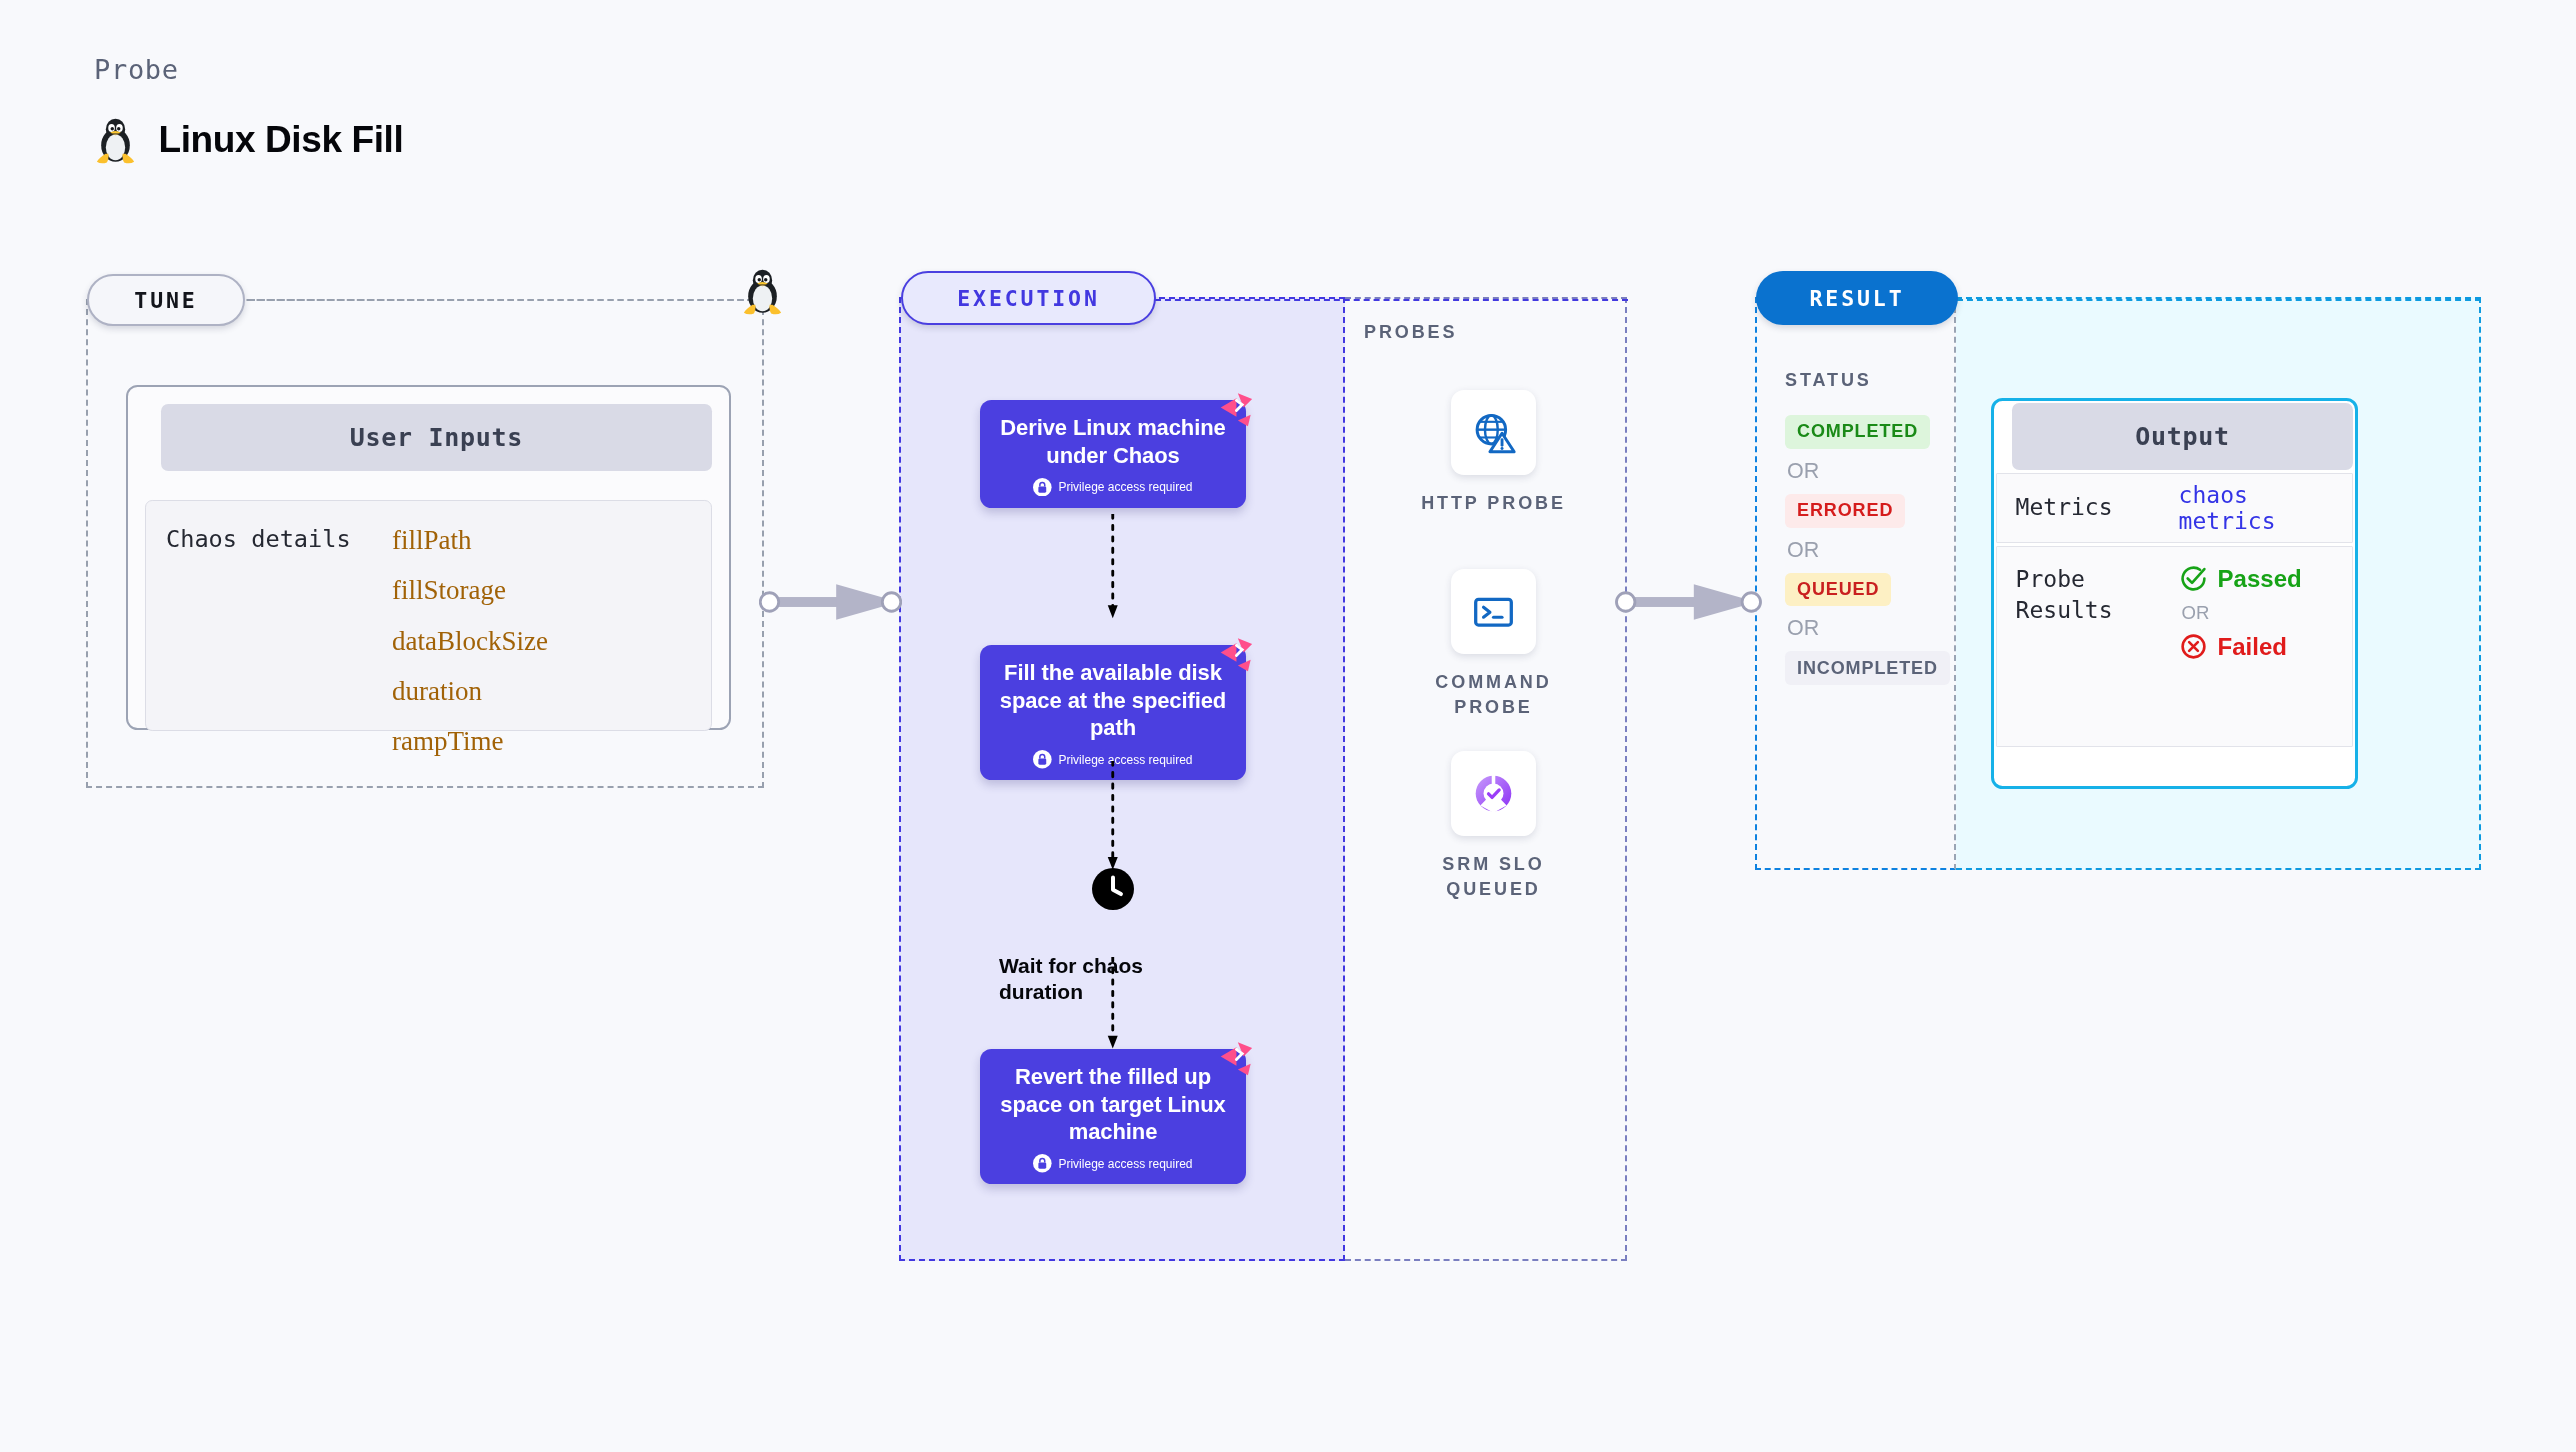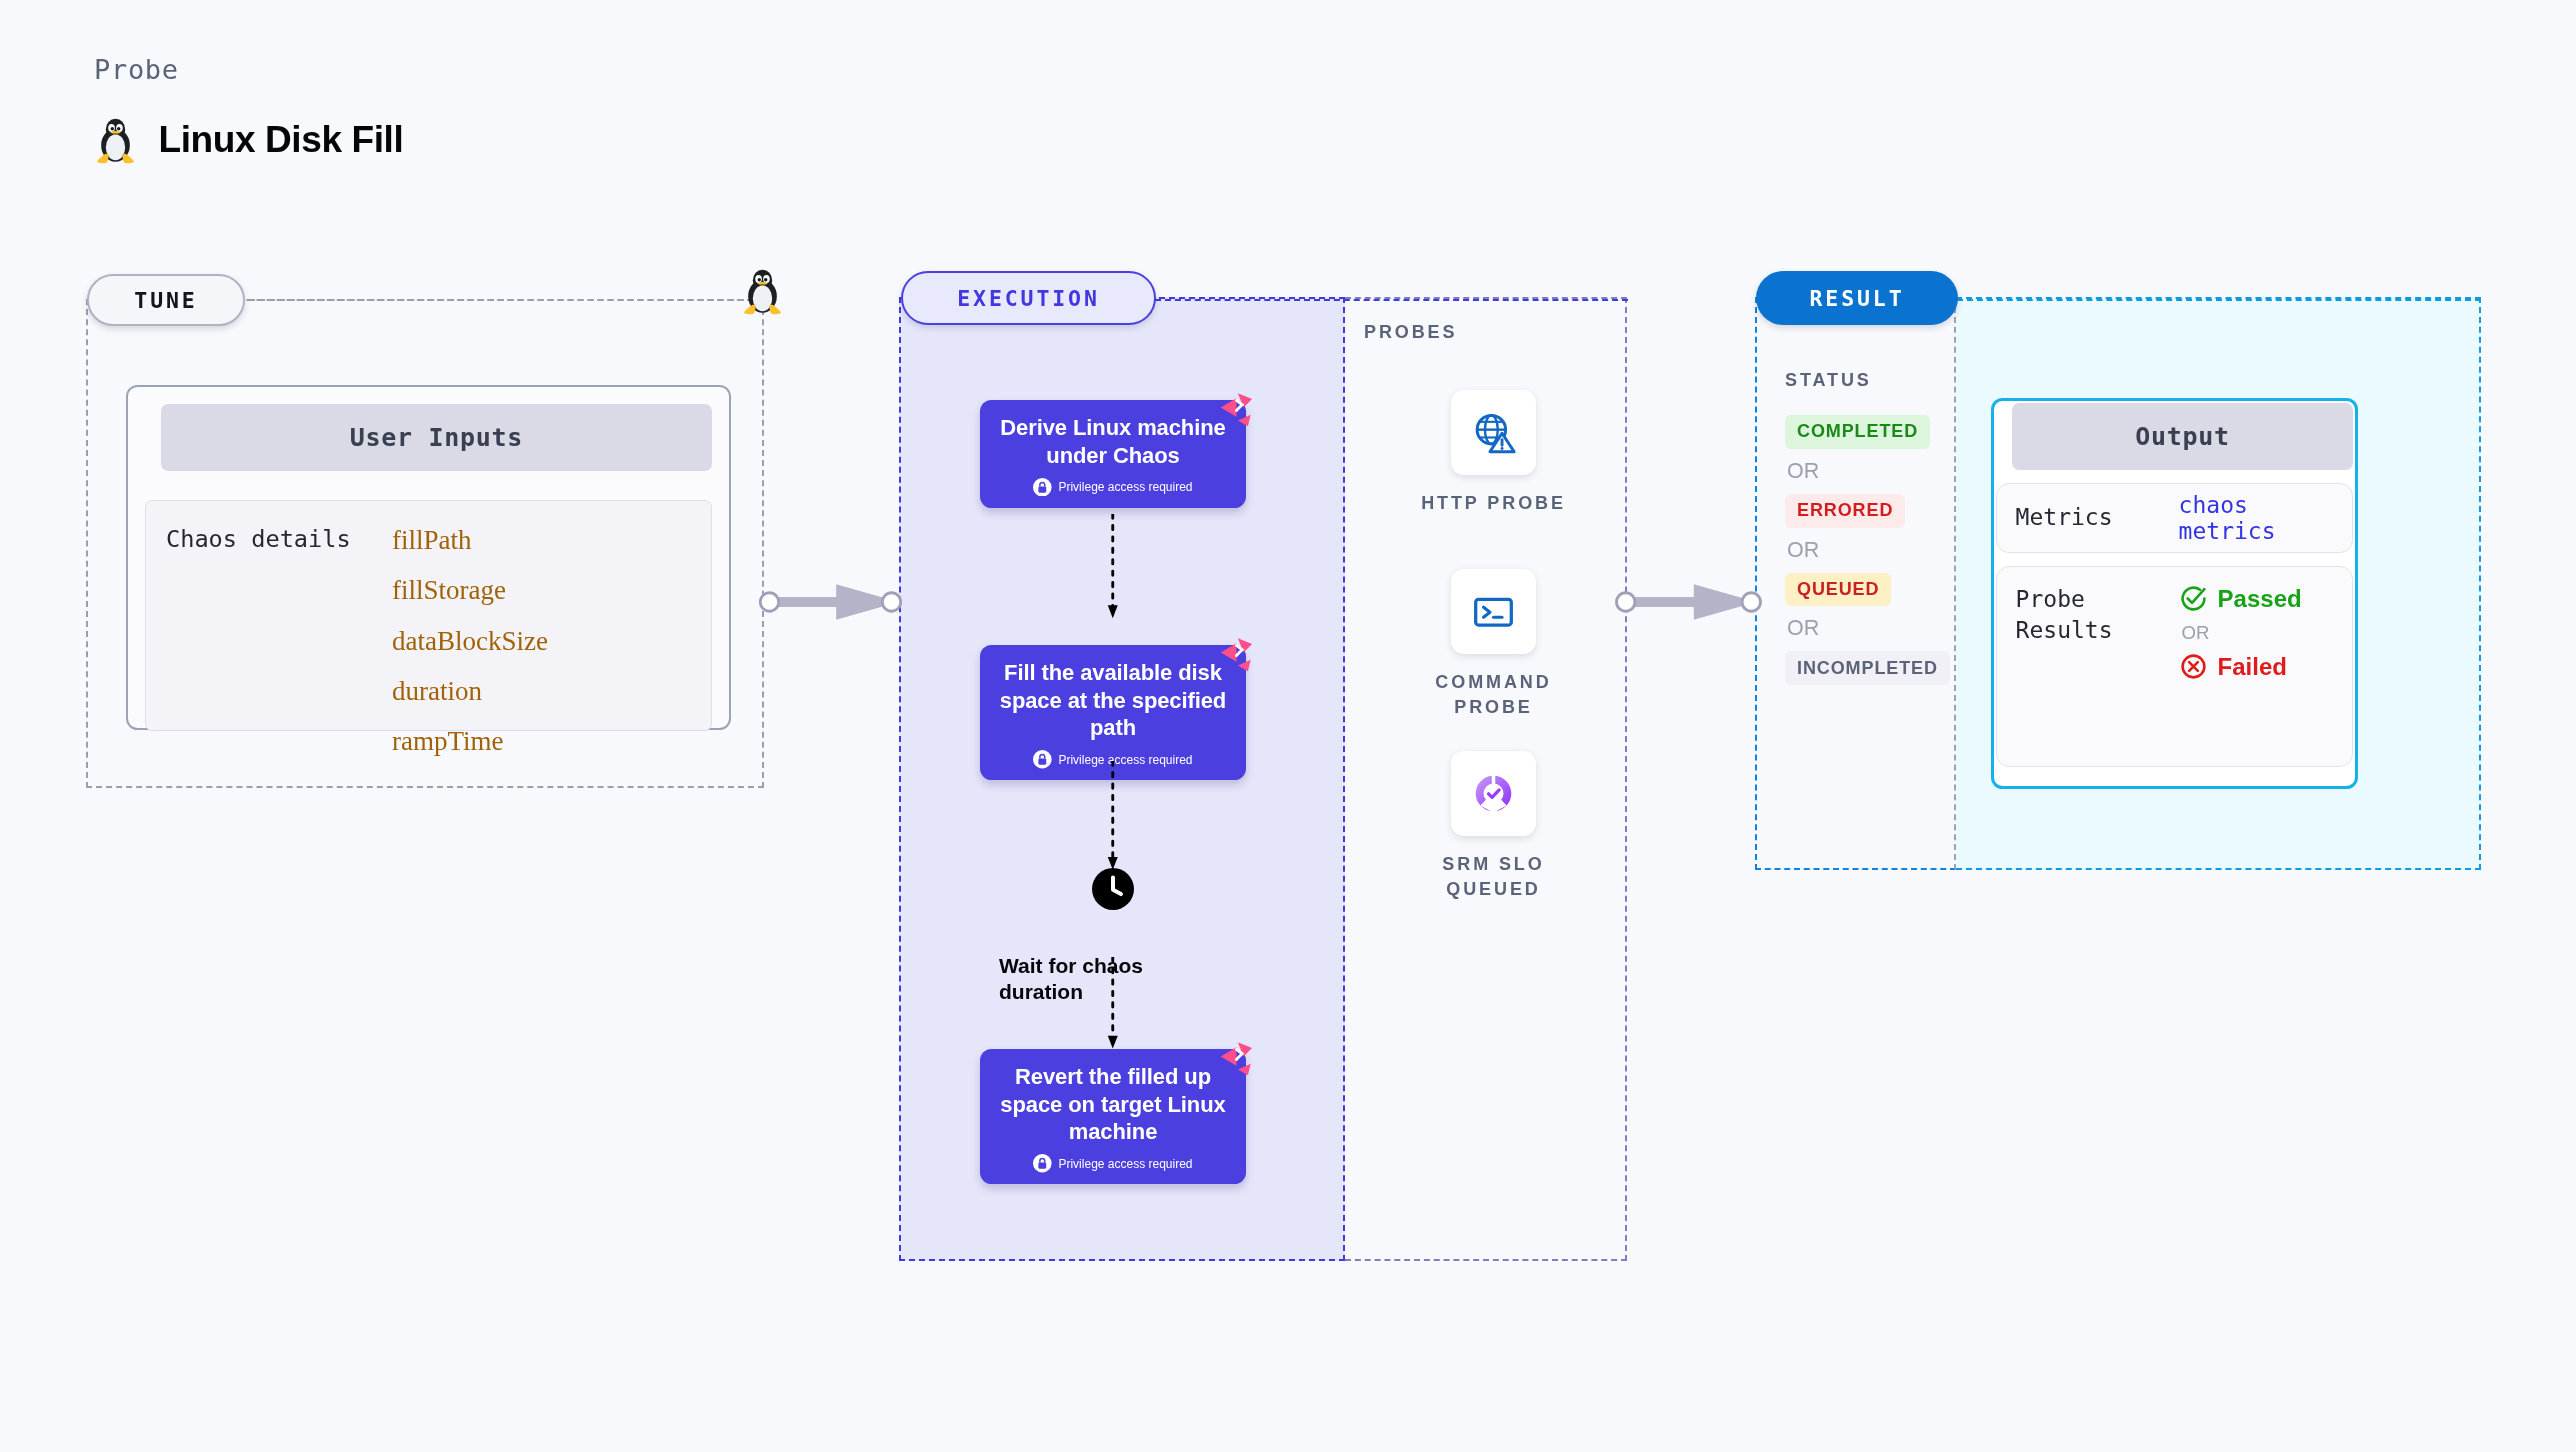--- a/index.html
+++ b/index.html
@@ -207,22 +207,22 @@
   }
 
   
   .out-card {
     position: absolute; left: 1991px; top: 398px;
     width: 367px; height: 391px;
     background: #ffffff; border: 3.6px solid #16b1e8;
     border-radius: 11.5px; padding: 2px;
   }
   .out-row {
-    margin-top: 13px; background: #fafafc;
-    border: 1.4px solid #e2e3ea; border-radius: 13px;
+    margin-top: 3px; background: #fafafc;
+    border: 1.4px solid #e2e3ea; border-radius: 1px;
     display: flex; padding: 17px 0 17px 18.6px;
   }
   .out-key {
     font-family: "DejaVu Sans Mono", monospace;
     font-size: 23px; color: #252832; width: 163px;
     flex-shrink: 0; line-height: 1.35;
   }
   .out-val-link {
     font-family: "DejaVu Sans Mono", monospace;
     font-size: 23px; color: #3333e6;

